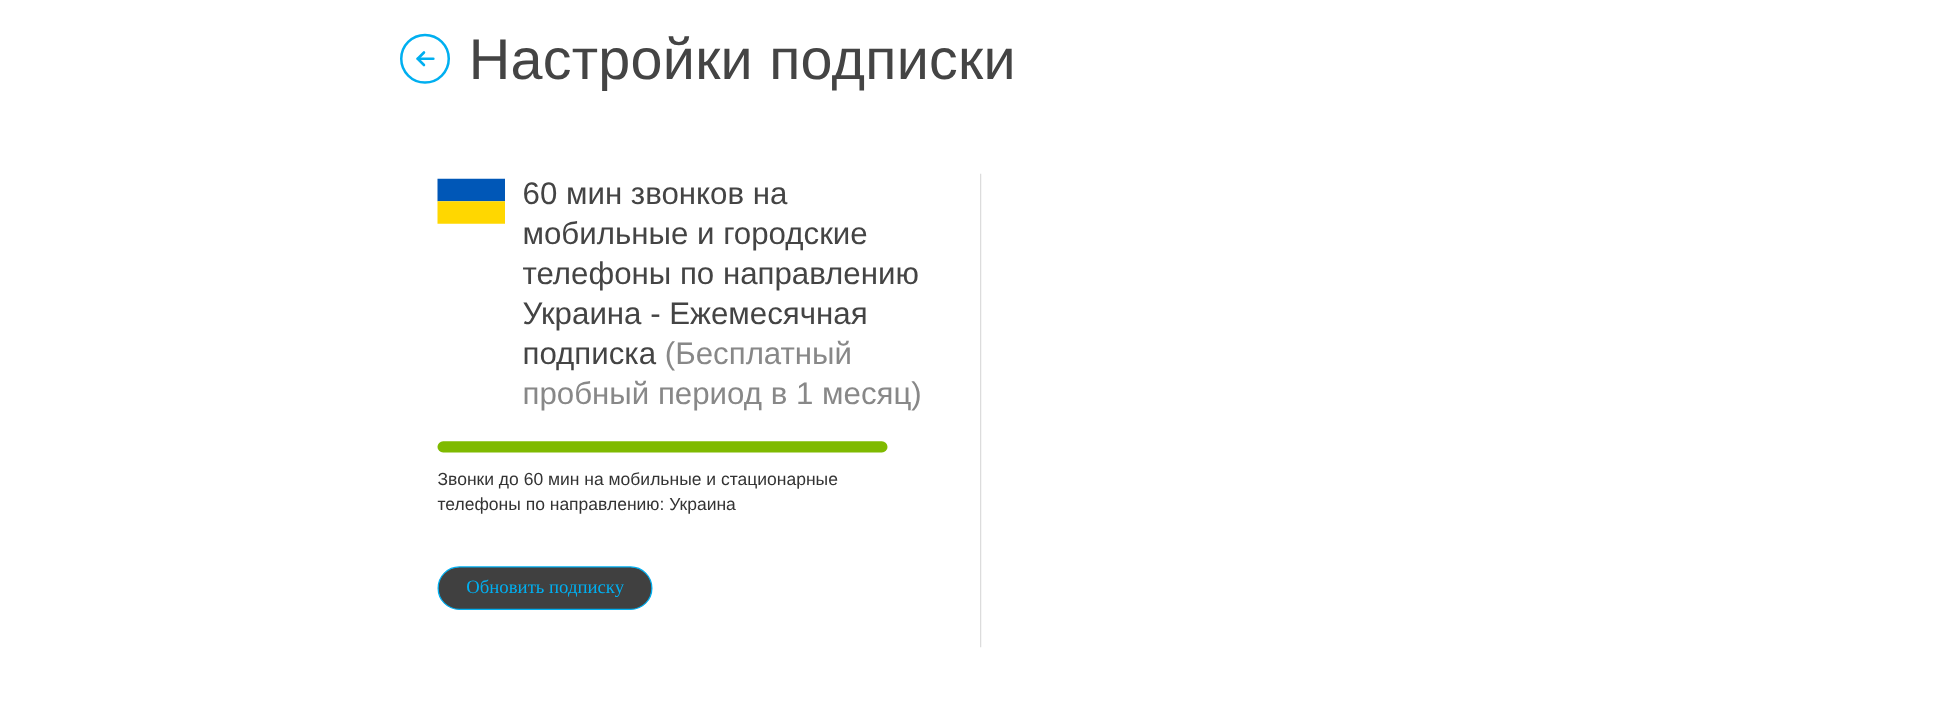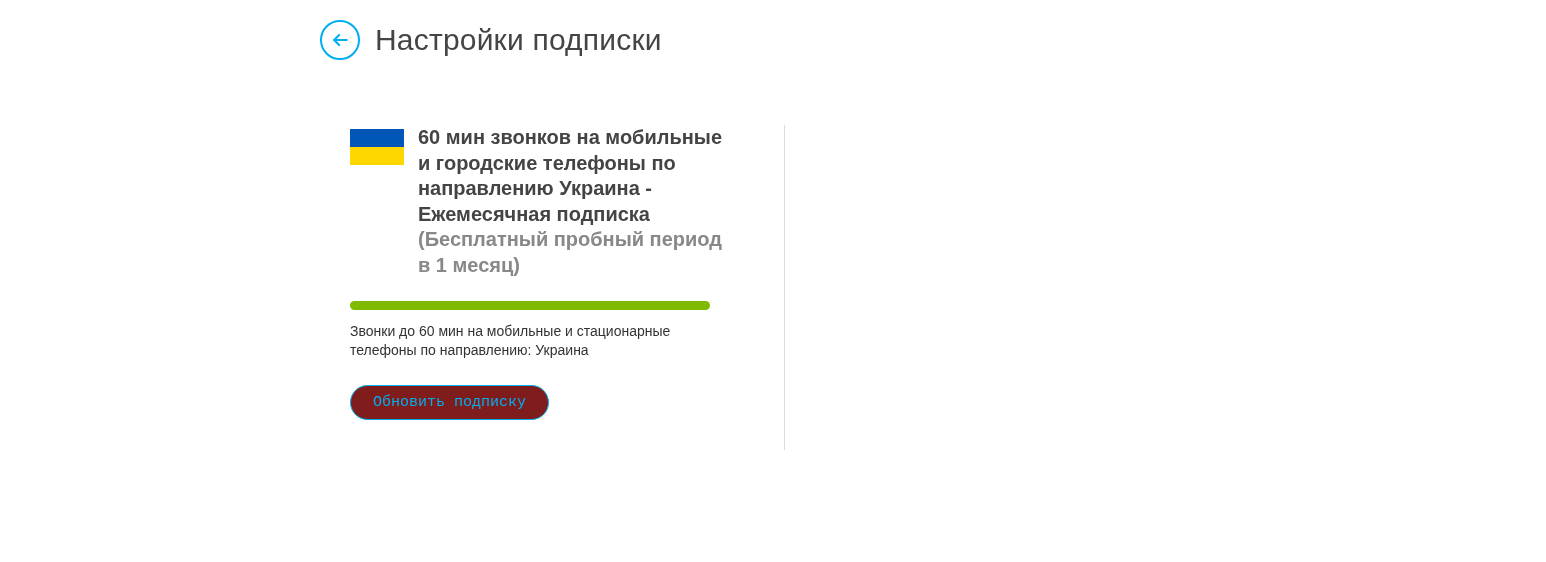--- a/index.html
+++ b/index.html
@@ -31,21 +31,21 @@
       align-items: center;
       justify-content: center;
       cursor: pointer;
       background: #fff;
     }
     .back-btn svg {
       width: 20px;
       height: 20px;
     }
     .page-title {
-      font-size: 30px;
+      font-size: 46px;
       font-weight: 300;
       color: #444;
       letter-spacing: 0.2px;
     }
     .content {
       display: flex;
       padding-left: 30px;
     }
     .card {
       width: 435px;
@@ -76,22 +76,22 @@
     }
     .flag-bottom {
       position: absolute;
       bottom: 0;
       left: 0;
       right: 0;
       height: 50%;
       background: #ffd700;
     }
     .plan-title {
-      font-size: 20px;
-      font-weight: 700;
+      font-size: 25px;
+      font-weight: 400;
       line-height: 1.28;
       color: #444;
     }
     .plan-title .sub {
       color: #888;
     }
     .progress {
       height: 9px;
       border-radius: 4.5px;
       background: #7fba00;
@@ -102,33 +102,33 @@
       font-size: 15px;
       font-weight: 600;
       color: #333;
       margin-bottom: 16px;
       font-family: "Segoe UI", sans-serif;
     }
     .desc {
       font-size: 14px;
       color: #333;
       line-height: 1.4;
-      margin-bottom: 24px;
+      margin-bottom: 40px;
       font-family: "Segoe UI", sans-serif;
       font-weight: 400;
     }
     .update-btn {
       border: 1.5px solid #00aff0;
       color: #00aff0;
-      background: #7f1d1d;
+      background: #404040;
       border-radius: 20px;
       padding: 8px 22px;
       font-size: 15px;
       cursor: pointer;
-      font-family: Liberation Mono, monospace;
+      font-family: Liberation Serif, serif;
     }
   </style>
 </head>
 <body>
 
 <div class="page">
   <div class="header">
     <div class="back-btn">
       <svg viewBox="0 0 24 24" fill="none" stroke="#00aff0" stroke-width="2.5" stroke-linecap="round" stroke-linejoin="round">
         <line x1="20" y1="12" x2="5" y2="12"></line>

